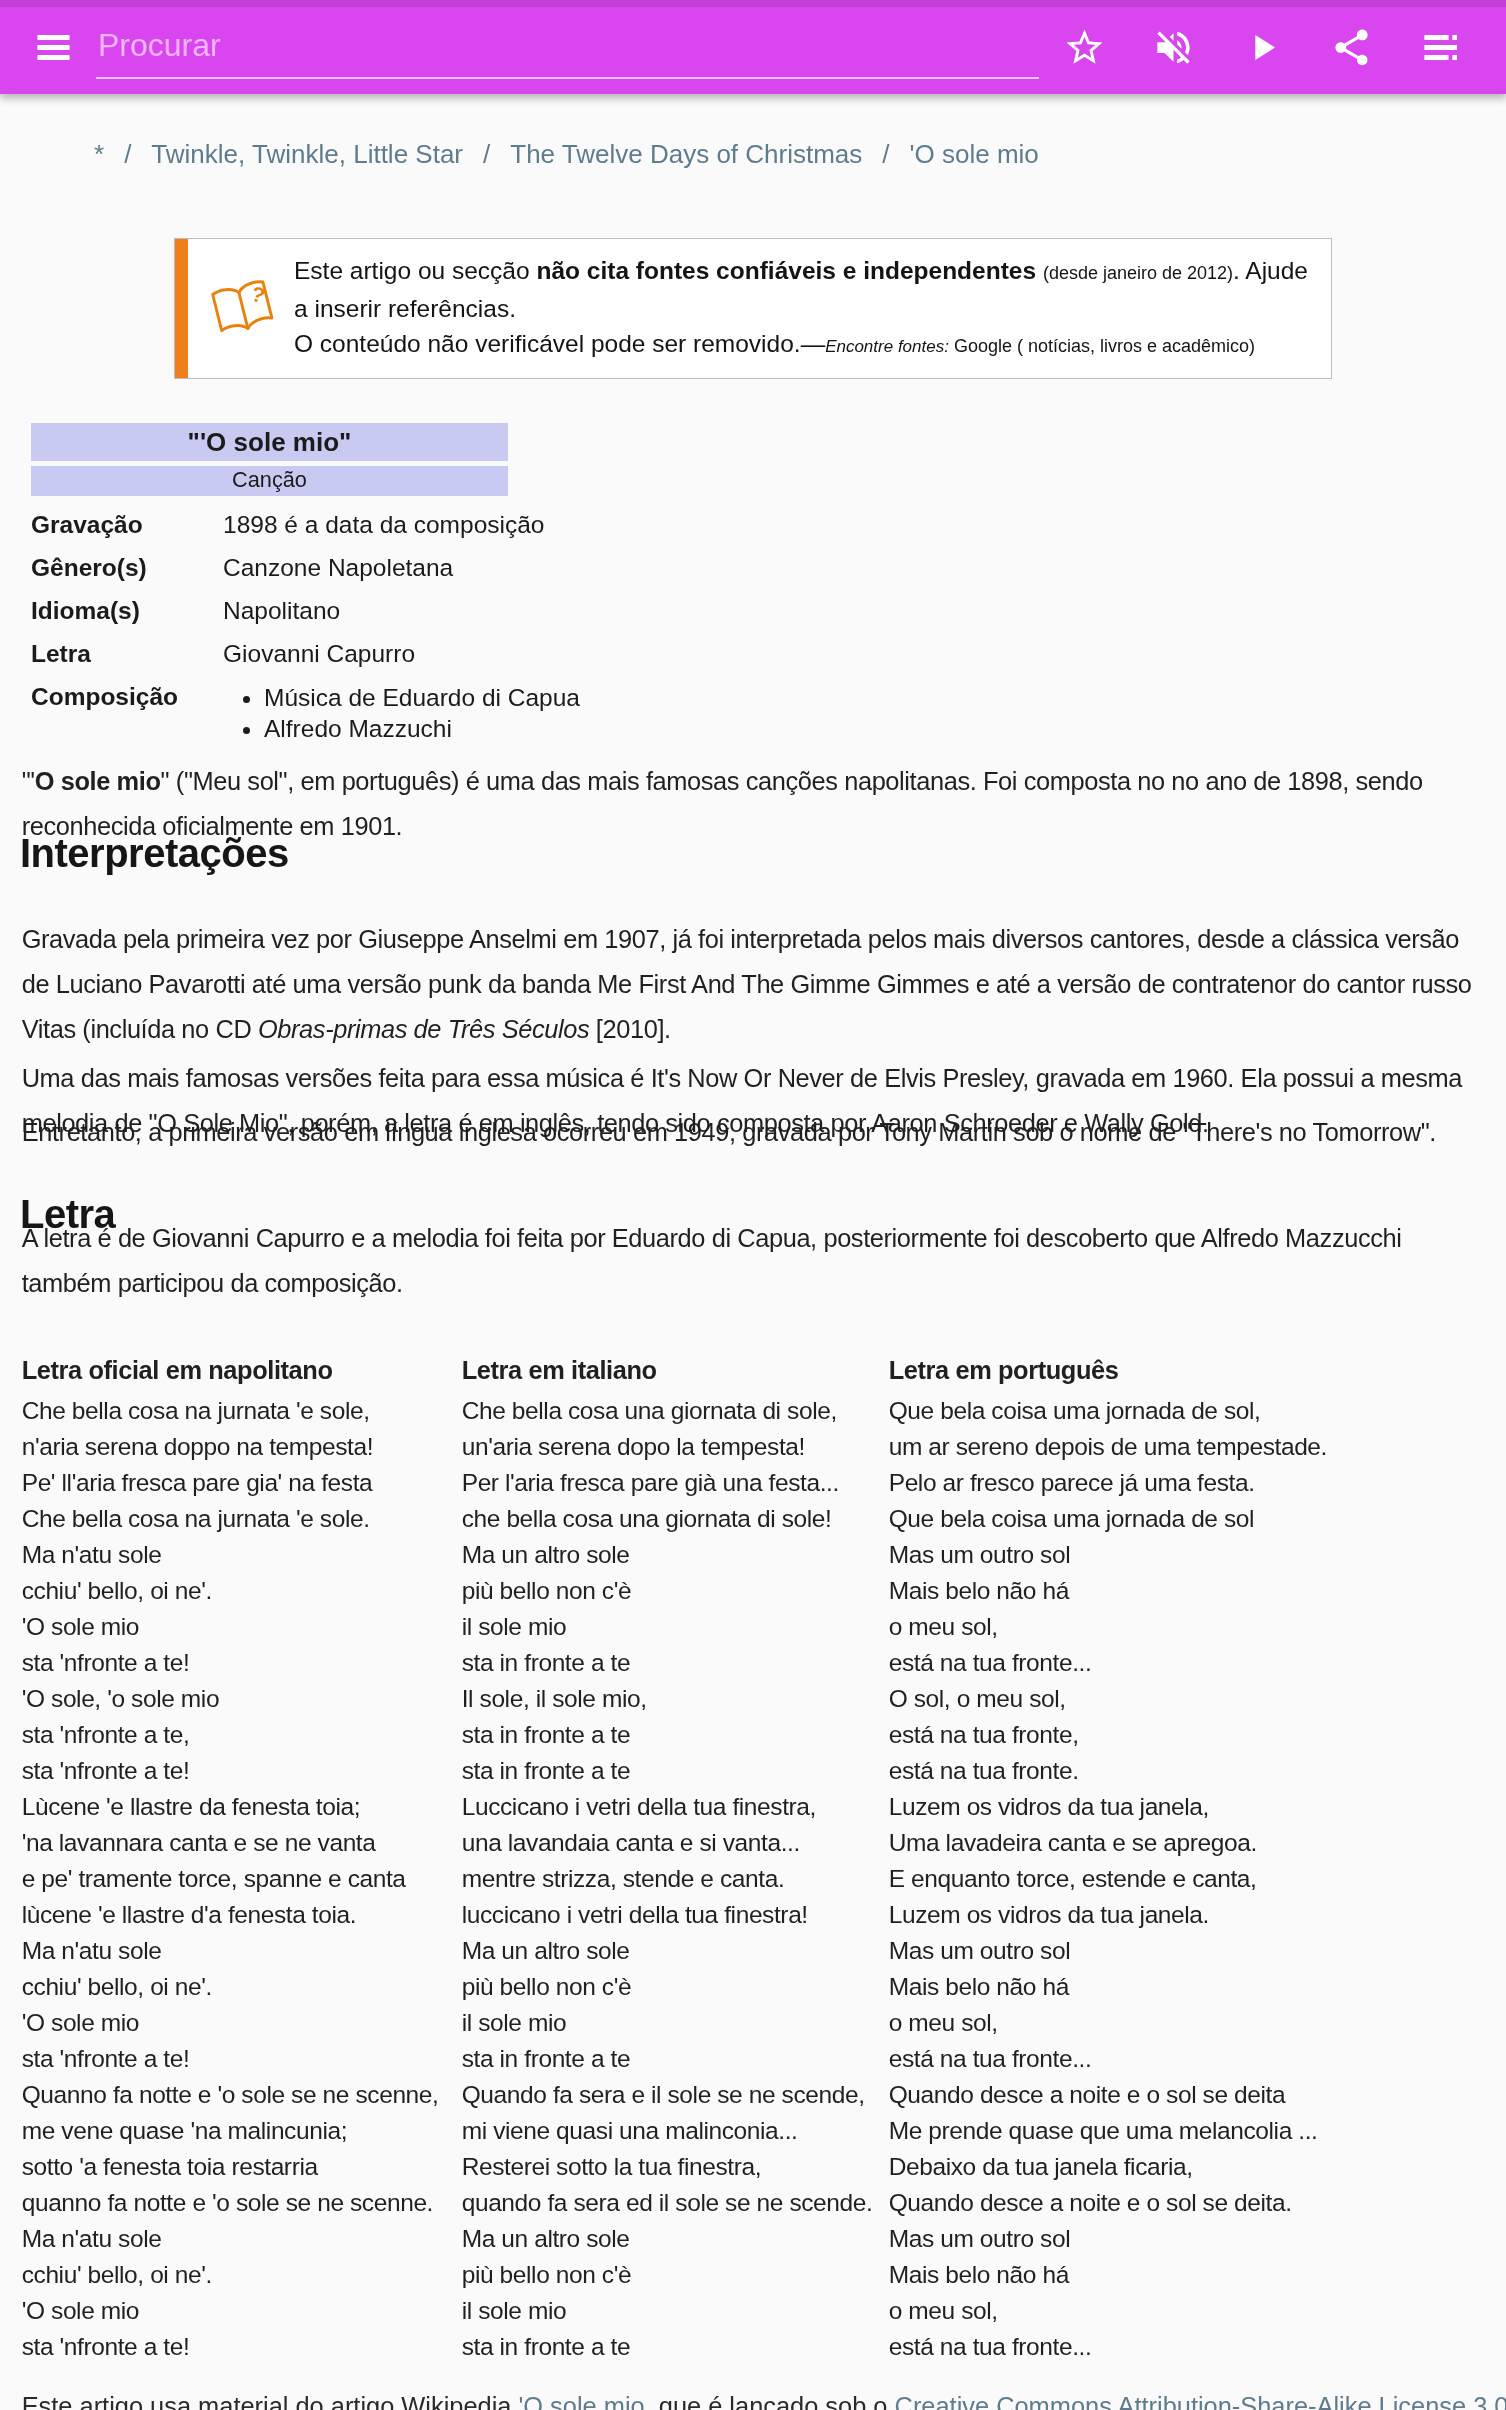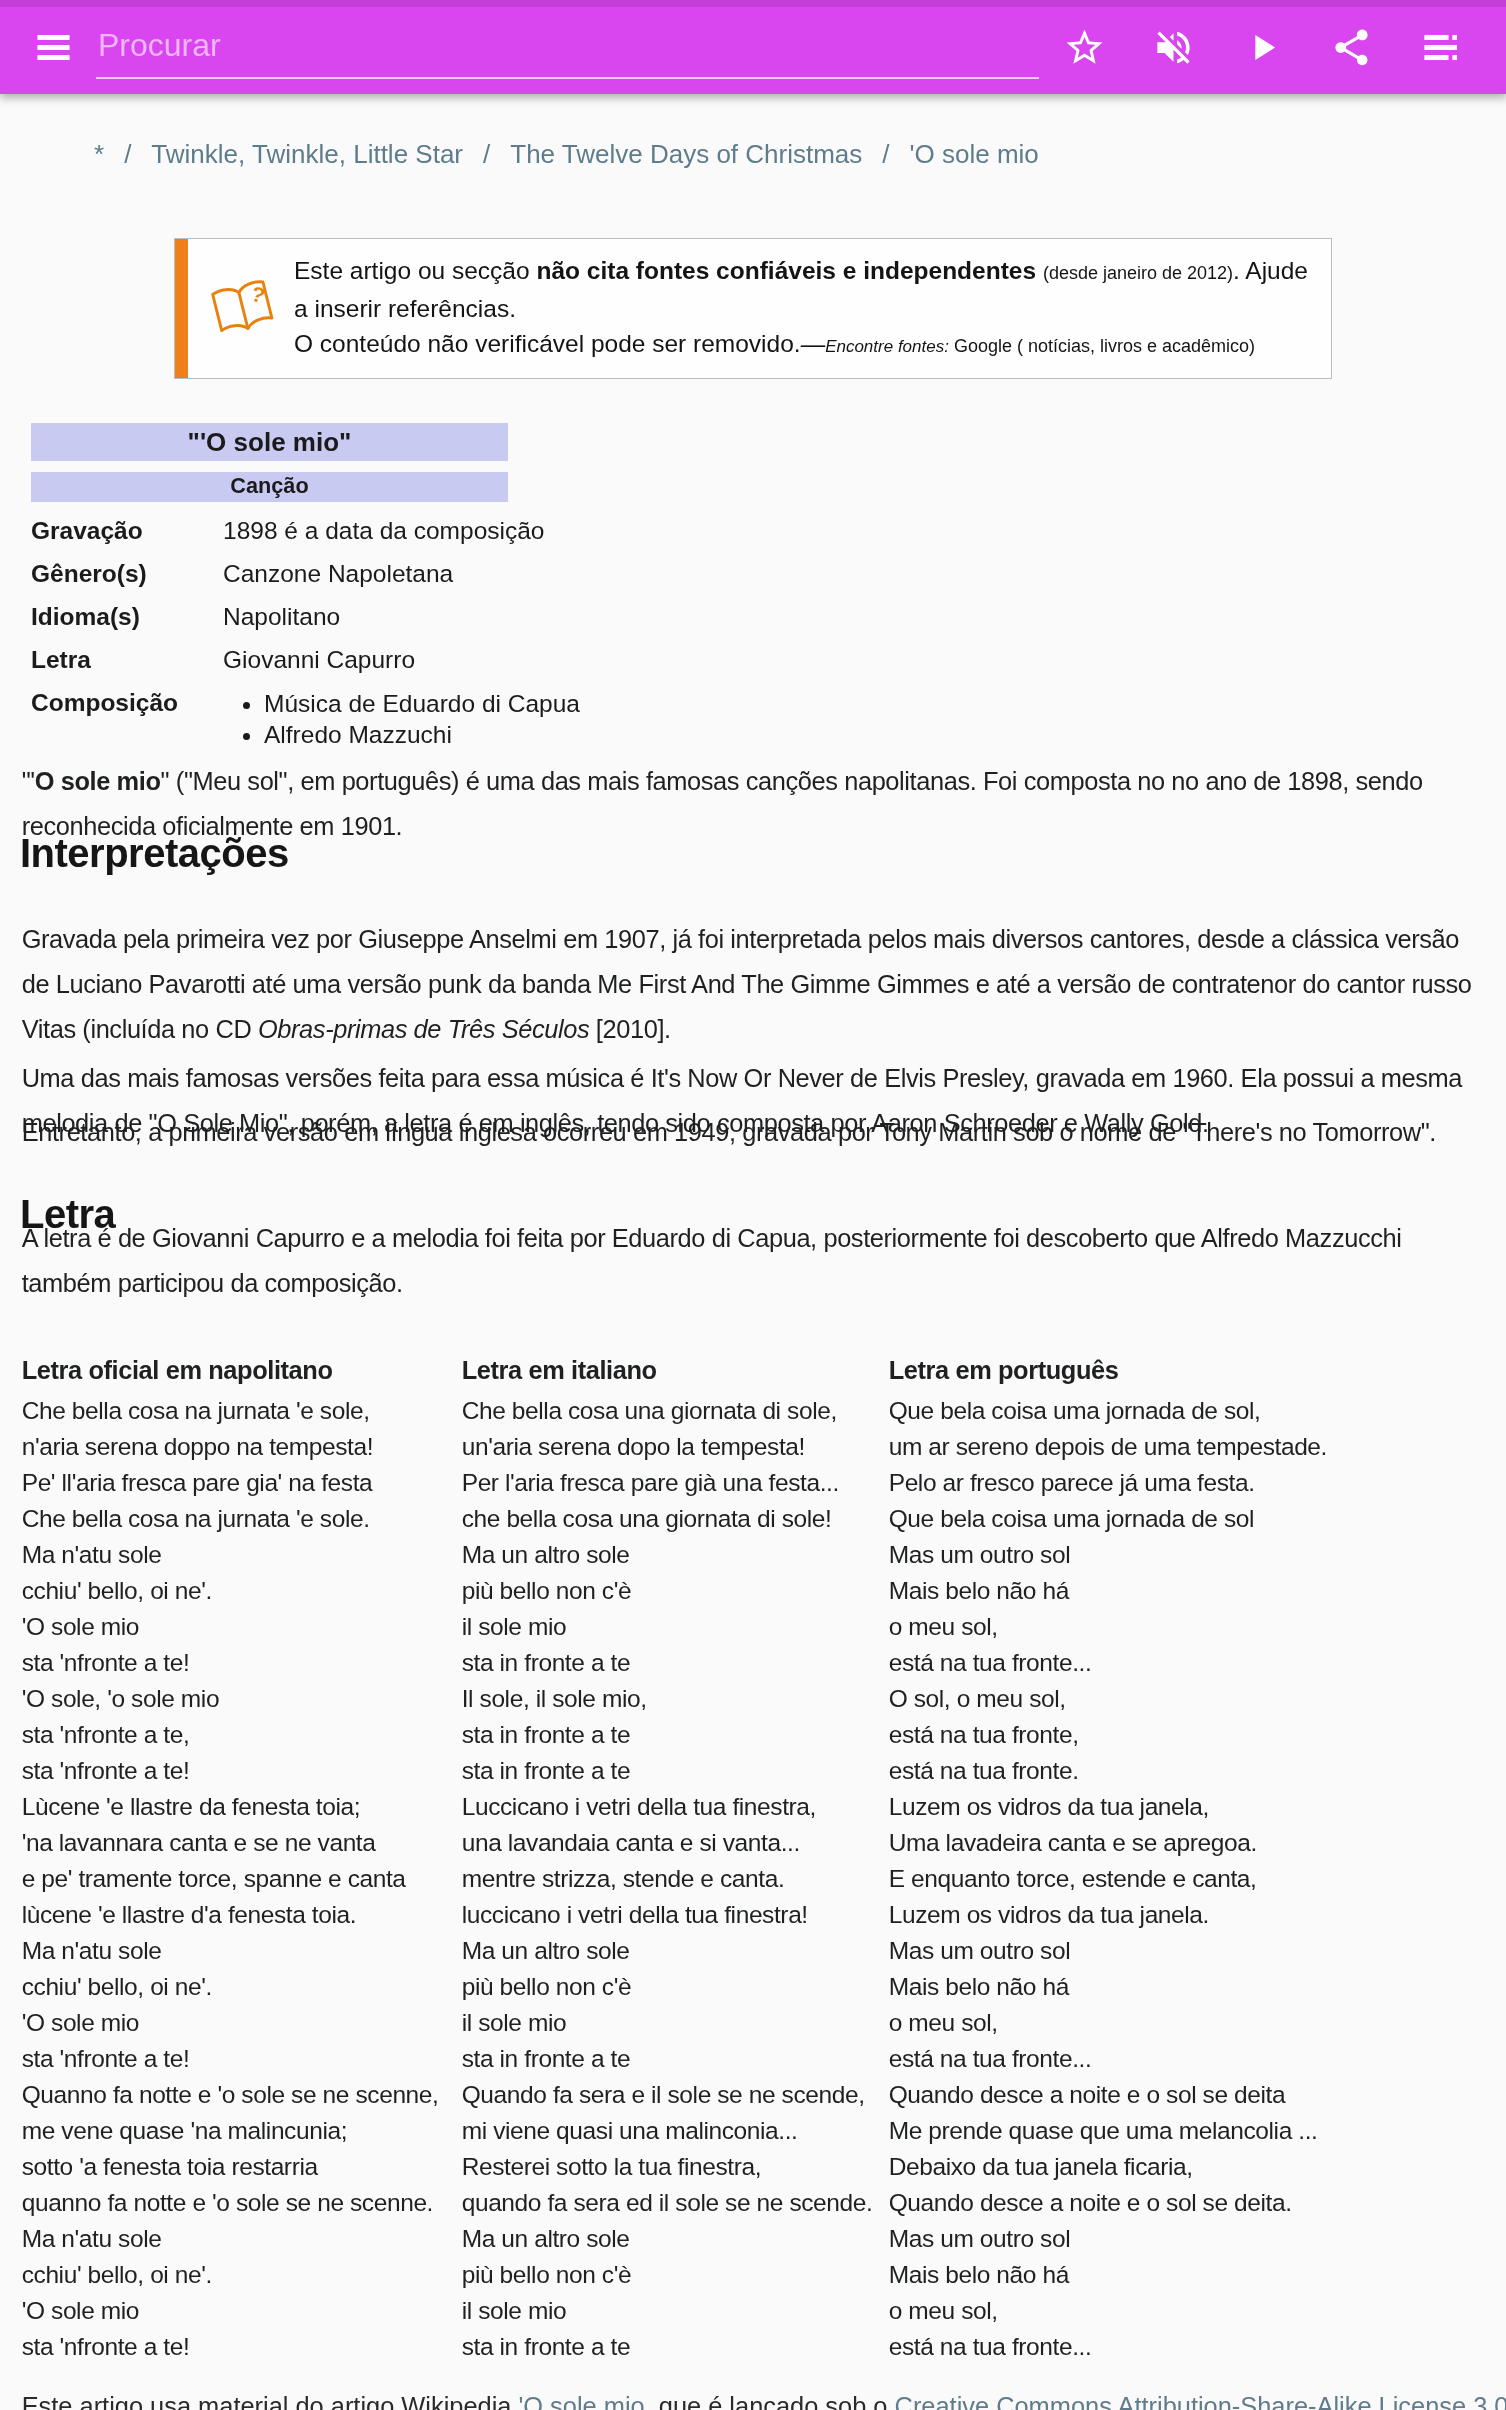--- a/index.html
+++ b/index.html
@@ -41,21 +41,21 @@
   .notice-book{position:absolute;left:32px;top:50%;transform:translateY(-50%);width:72px;height:64px;}
   .seg-n{}
   .seg-b{font-weight:bold;}
   .seg-i{font-style:italic;}
   .seg-small{font-size:18px;}
   .seg-ismall{font-size:17px;font-style:italic;}
   .seg-link{color:#5E7C8B;cursor:pointer;}
   
   .infobox{position:absolute;top:423px;left:31px;width:477px;font-size:24.5px;color:#1b1b1b;}
   .ib-title{background:#C8CAF2;text-align:center;font-weight:bold;font-size:26px;padding:3.8px 0;line-height:30px;}
-  .ib-subtitle{background:#C8CAF2;text-align:center;font-weight:bold;font-size:21.7px;padding:2.8px 0;margin-top:11px;line-height:24.5px;}
+  .ib-subtitle{background:#C8CAF2;text-align:center;font-weight:normal;font-size:21.7px;padding:2.8px 0;margin-top:5px;line-height:24.5px;}
   .ib-row{display:flex;margin-top:14px;line-height:29px;}
   .ib-label{width:192px;font-weight:bold;flex:none;}
   .ib-value{flex:1;white-space:nowrap;}
   .ib-bullets{margin:0;padding-left:41px;}
   .ib-bullets li{line-height:31px;white-space:nowrap;}
   
   .para{position:absolute;left:21.7px;width:1458px;font-size:25.4px;line-height:45px;letter-spacing:-0.4px;color:#1f2022;}
   .h2{position:absolute;left:20px;margin:0;font-size:40px;font-weight:bold;letter-spacing:-0.5px;color:#161616;}
   #intro{top:734px;}
   #h2-interpretacoes{top:831px;}

